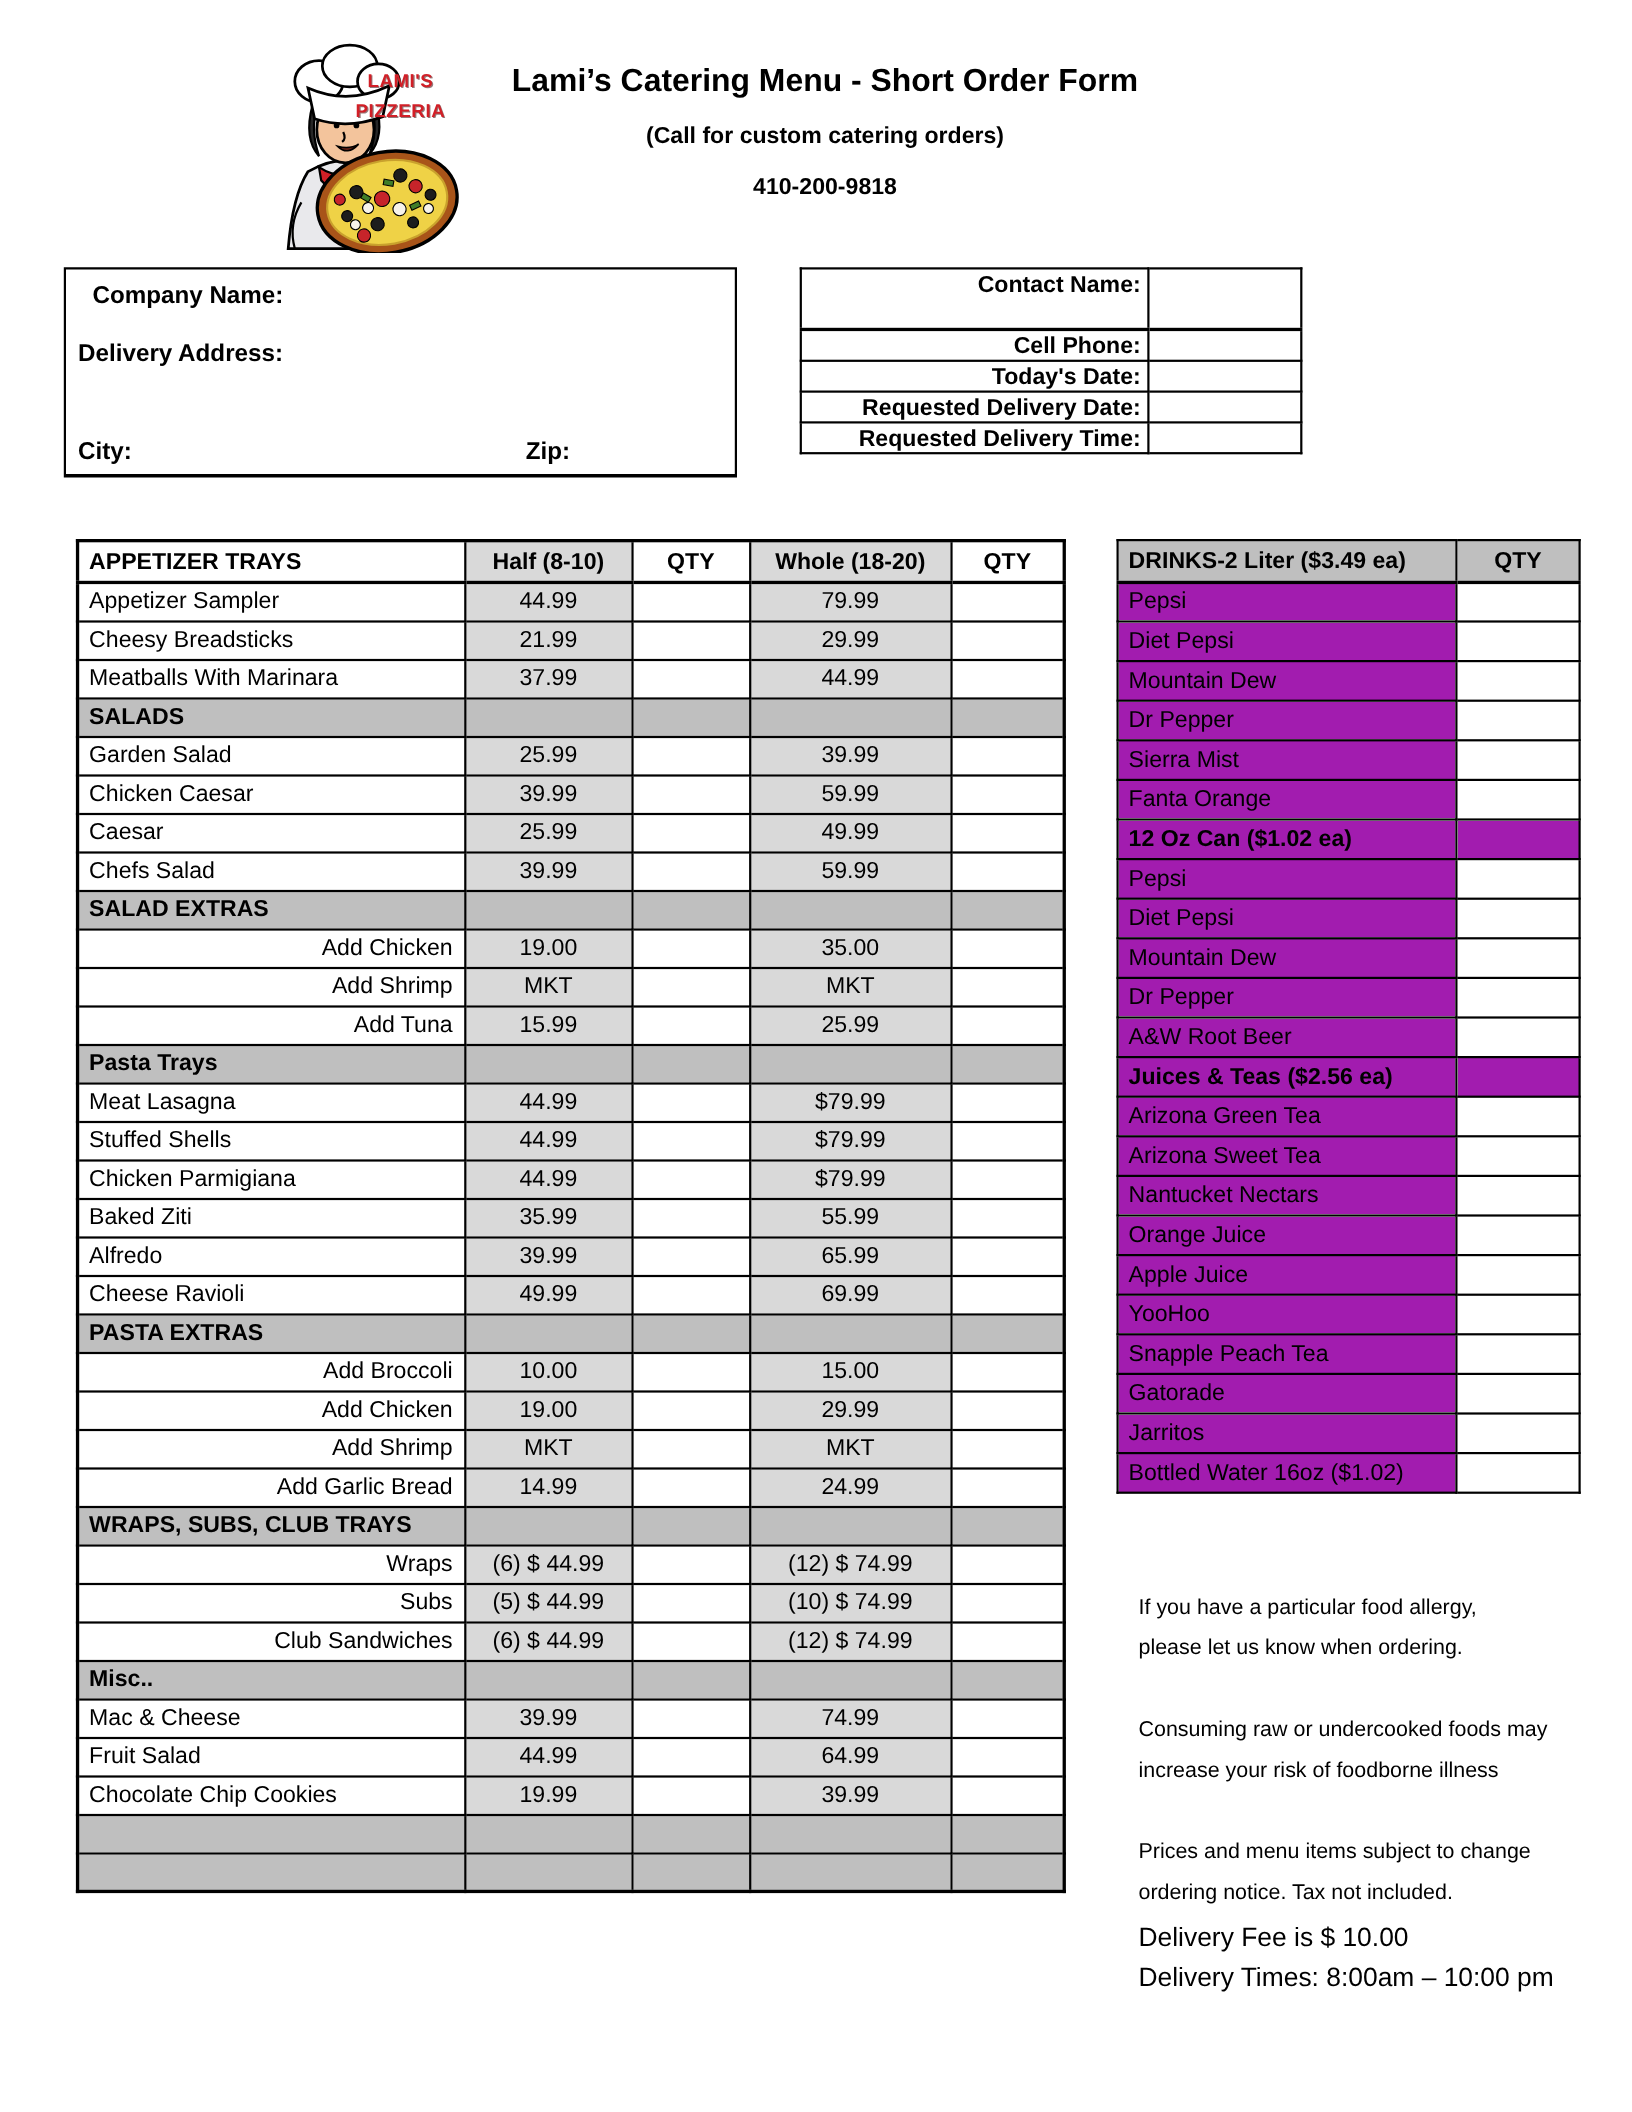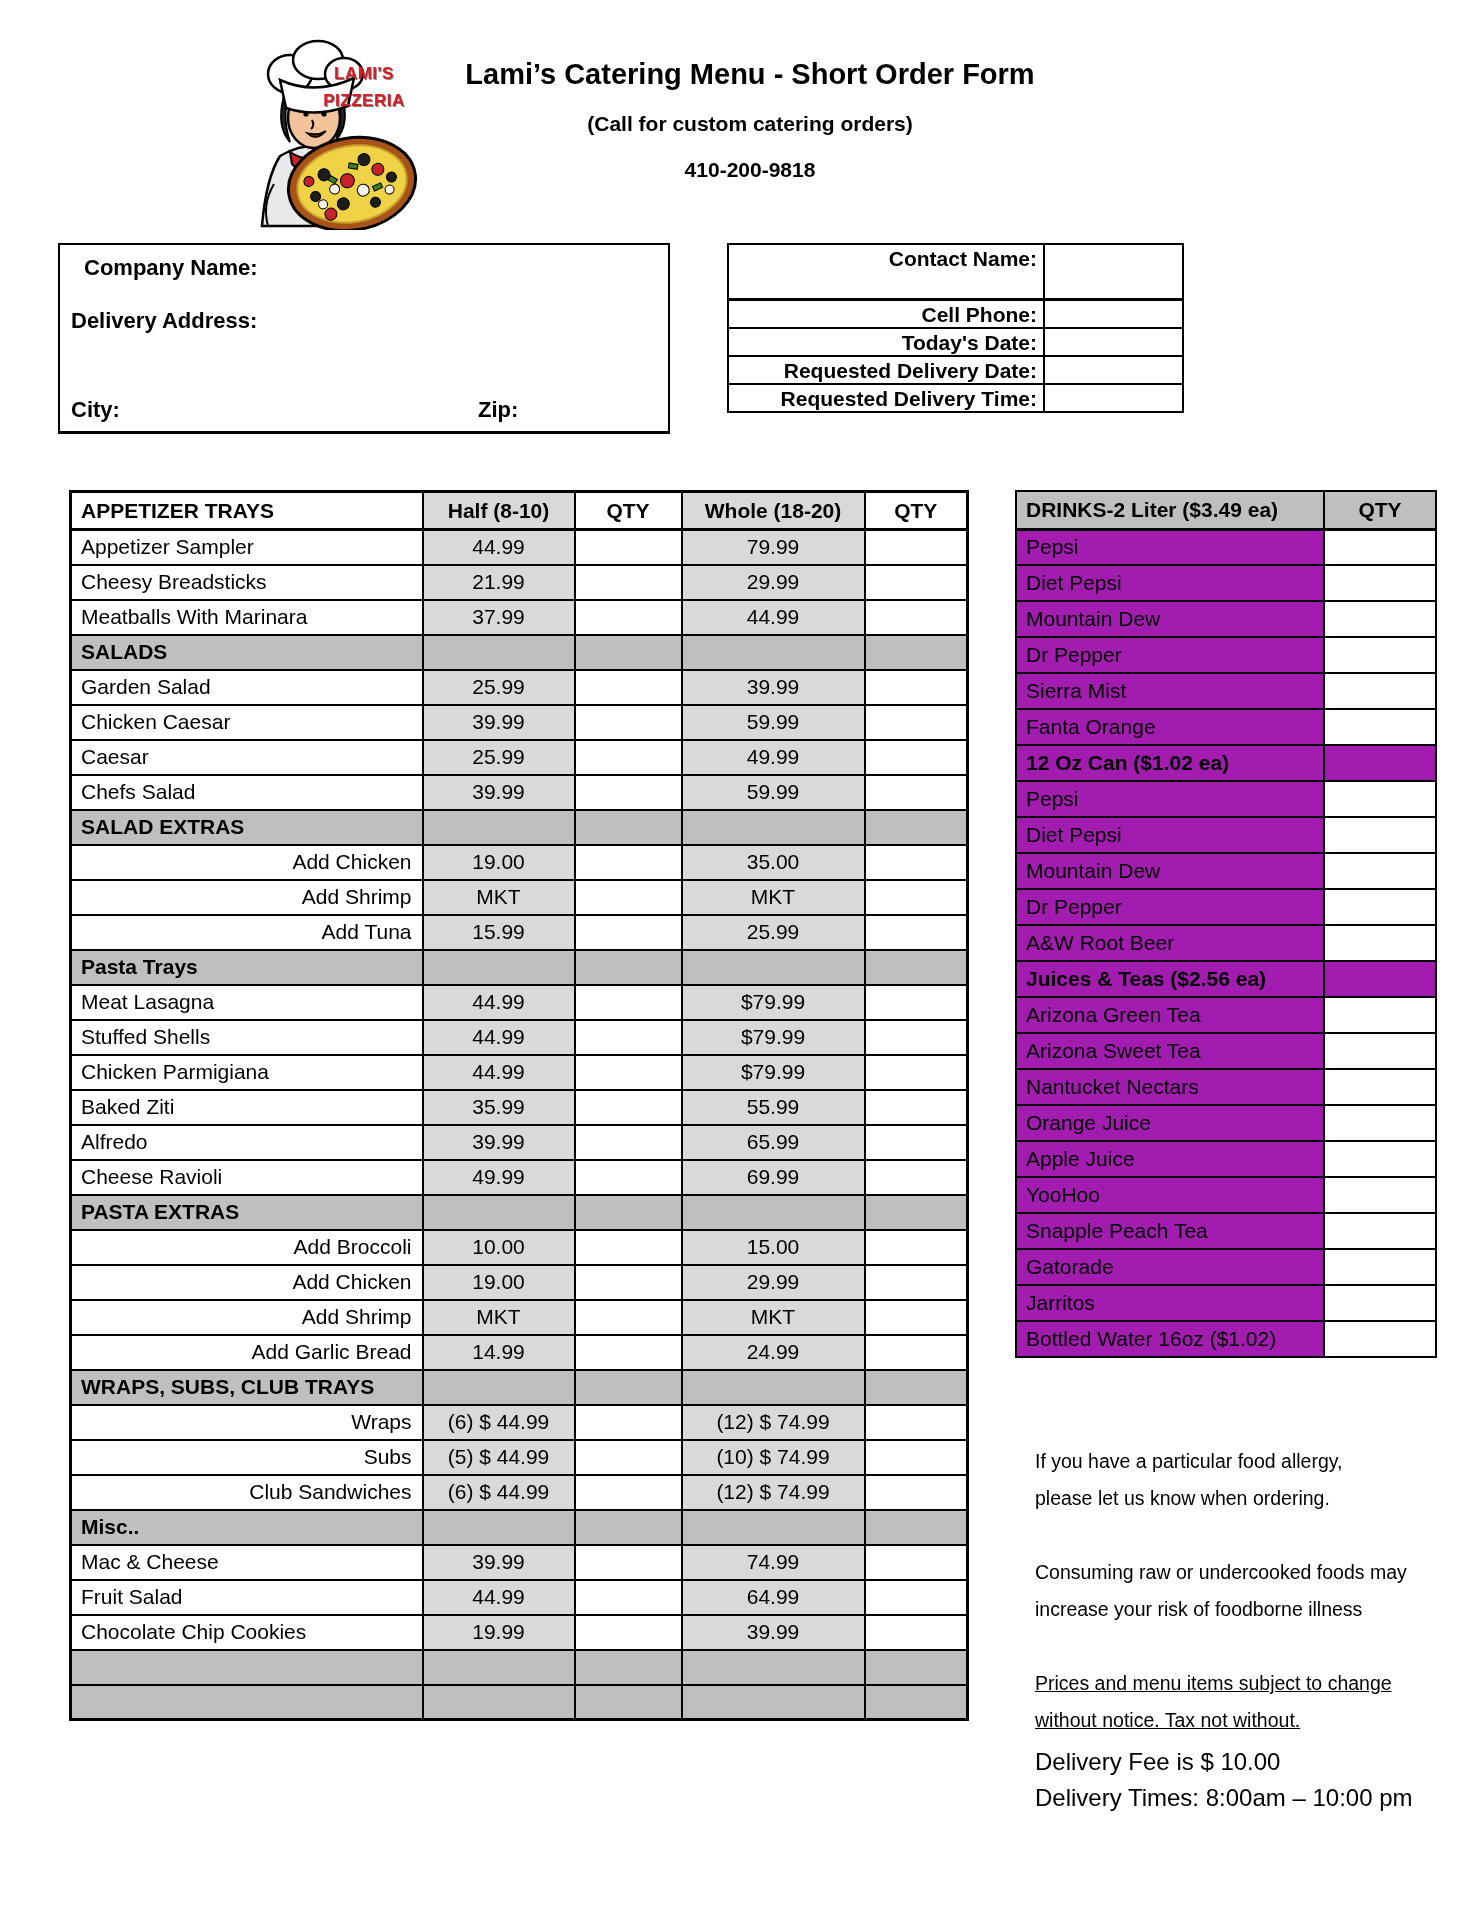--- a/index.html
+++ b/index.html
@@ -81,21 +81,21 @@
   .drinks-table th.name { text-align:left; padding-left:9px; }
   .drinks-table th.qty { text-align:center; }
   .drinks-table td.name { text-align:left; padding-left:9px; background:#a21caf; }
   .drinks-table td.qty { background:#fff; }
   .drinks-table tr.section td { background:#a21caf; }
   .drinks-table tr.section td.name { font-weight:bold; }
 
   
   .notes { position:absolute; left:1035px; top:1443px; width:440px; }
   .note { font-size:19.5px; line-height:37px; margin-bottom:37px; }
-  .note.last { margin-bottom:5px;text-decoration:underline; }
+  .note.last { margin-bottom:5px; }
   .big-line { font-size:24px; line-height:36px; }
 </style>
 </head>
 <body>
 
 <div class="logo">
   <svg width="200" height="196" viewBox="0 0 200 196">
 
     <path d="M58 122 Q 92 102 128 120 L 136 192 L 40 192 Q 44 144 58 122 Z" fill="#e9e9ec" stroke="#000" stroke-width="2.5"></path>
 
@@ -560,17 +560,17 @@
   <div class="note">
     <div>If you have a particular food allergy,</div>
     <div>please let us know when ordering.</div>
   </div>
   <div class="note">
     <div>Consuming raw or undercooked foods may</div>
     <div>increase your risk of foodborne illness</div>
   </div>
   <div class="note last">
     <div>Prices and menu items subject to change</div>
-    <div>without notice. Tax not without.</div>
+    <div>ordering notice. Tax not included.</div>
   </div>
   <div class="big-line">Delivery Fee is $ 10.00</div>
   <div class="big-line">Delivery Times: 8:00am – 10:00 pm</div>
 </div>
 
 </body></html>

